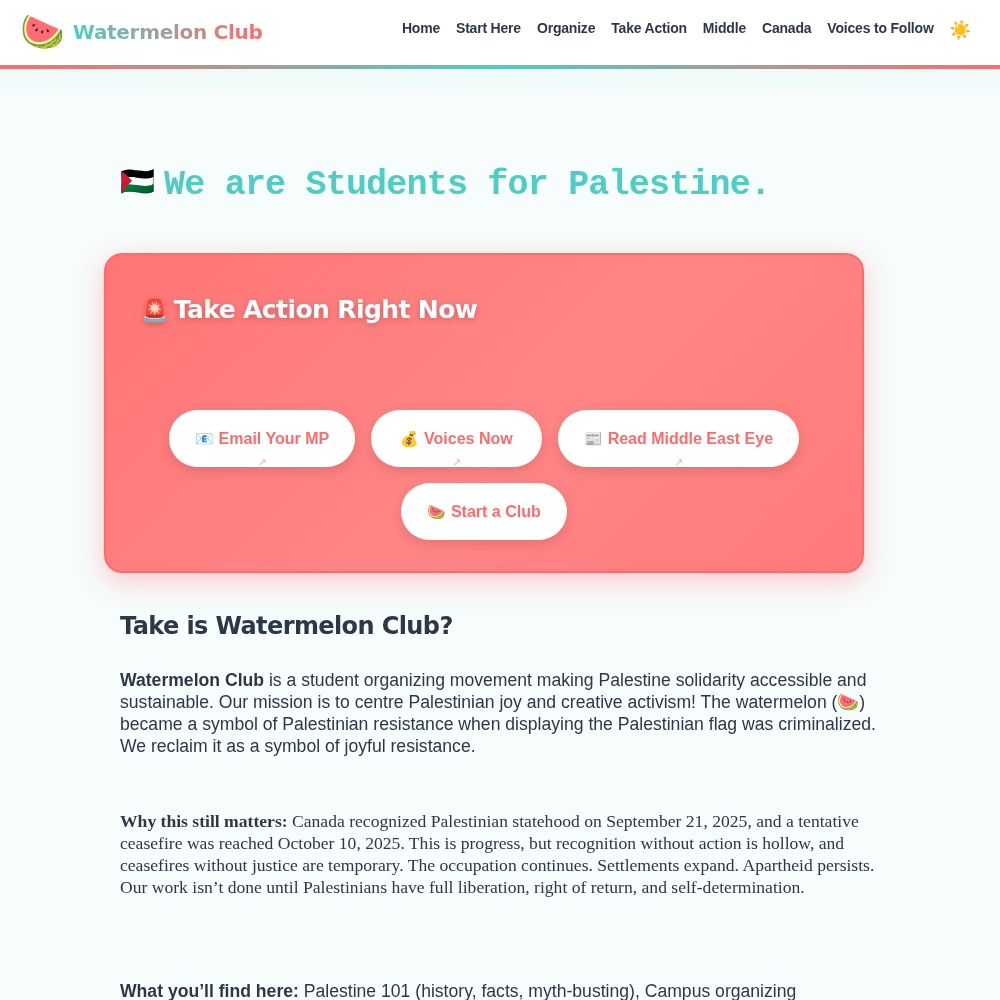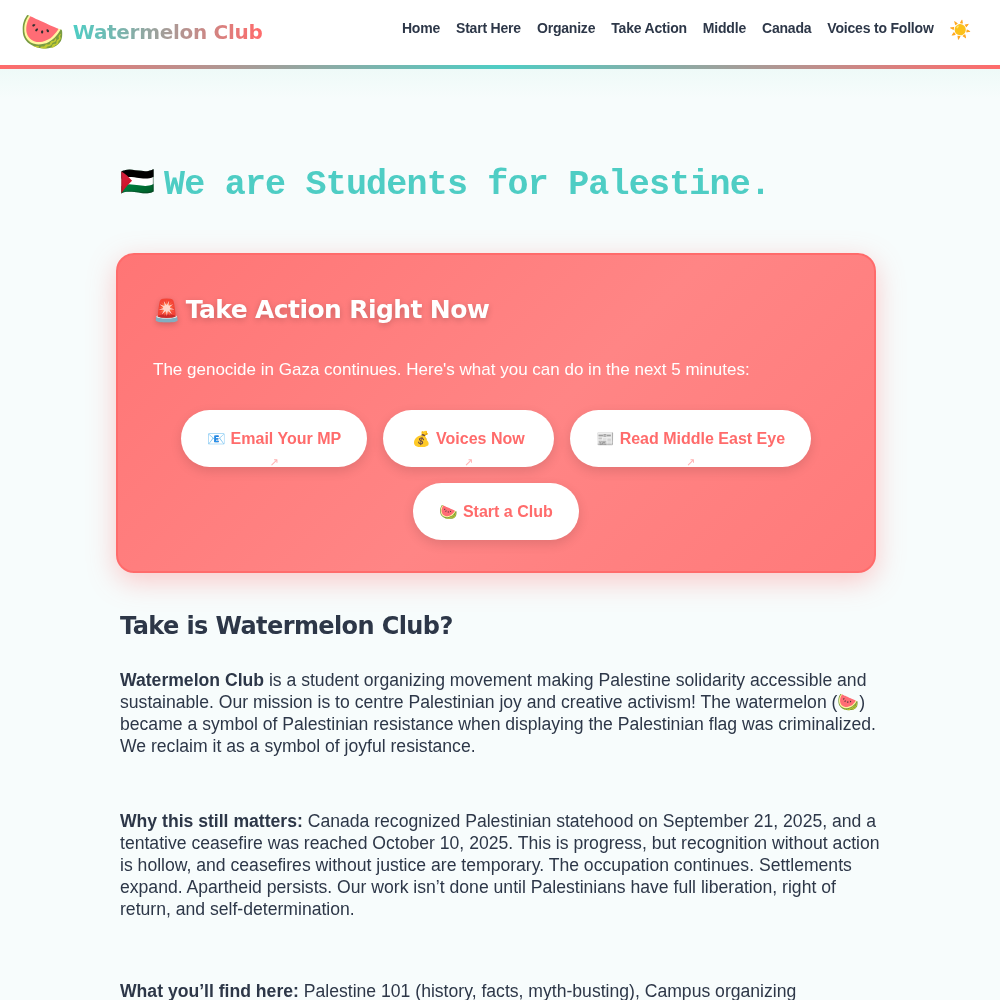--- a/index.html
+++ b/index.html
@@ -44,21 +44,21 @@
   .theme-toggle { font-size: 18px; cursor: pointer; margin-left: 0px; line-height: 20px; }
 
   .hero-title {
     position: absolute; left: 120px; top: 165px;
     font-family: Liberation Mono, monospace; font-weight: bold; font-size: 35px;
     color: #4ecdc4; letter-spacing: -0.8px; white-space: nowrap;
   }
   .hero-title .flag { font-size: 28px; margin-right: 10px; vertical-align: 3px; }
 
   .action-card {
-    position: absolute; left: 116px; top: 253px; width: 760px; height: 320px;
+    position: absolute; left: 104px; top: 253px; width: 760px; height: 320px;
     border-radius: 18px; border: 2px solid #ff6b6b;
     background: linear-gradient(135deg, #ff7575 0%, #ff8585 55%, #ff7a7a 100%);
     box-shadow: 0 8px 28px rgba(255, 107, 107, 0.35);
   }
   .action-title {
     position: absolute; left: 35px; top: 40px;
     font-family: "DejaVu Sans", sans-serif; font-weight: bold; font-size: 25px;
     color: #ffffff; letter-spacing: -0.6px;
     text-shadow: 0 2px 6px rgba(0,0,0,0.2); white-space: nowrap;
   }
@@ -94,21 +94,21 @@
     position: absolute; left: 120px; top: 612px;
     font-family: "DejaVu Sans", sans-serif; font-weight: bold; font-size: 24px;
     color: #2d3748; letter-spacing: -0.6px; white-space: nowrap;
   }
   .para {
     position: absolute; left: 120px; width: 770px;
     font-size: 17.6px; line-height: 22px; color: #2d3748;
   }
   .para b { font-weight: bold; }
   .p1 { top: 669px; }
-  .p2 { top: 810px; }
+  .p2 { top: 810px; font-family: Liberation Serif, serif; }
   .p3 { top: 980px; }
 </style>
 </head>
 <body>
 
 <header class="header">
   <a class="logo">
     <span class="logo-icon">🍉</span>
     <span class="logo-text">Watermelon Club</span>
   </a>
@@ -127,21 +127,20 @@
 <div class="header-glow"></div>
 
 <h1 class="hero-title">
   <span class="flag">🇵🇸</span><span>We are Students for Palestine.</span>
 </h1>
 
 <section class="action-card">
   <h2 class="action-title">
     <span class="siren">🚨</span><span>Take Action Right Now</span>
   </h2>
-  <p class="action-sub">The genocide in Gaza continues. Here's what you can do in the next 5 minutes:</p>
 
   <div class="btn-row r1">
     <a class="pill w1">
       <span class="emo">📧</span>
       <span>Email Your MP</span>
       <span class="ext">↗</span>
     </a>
     <a class="pill w2">
       <span class="emo">💰</span>
       <span>Voices Now</span>

